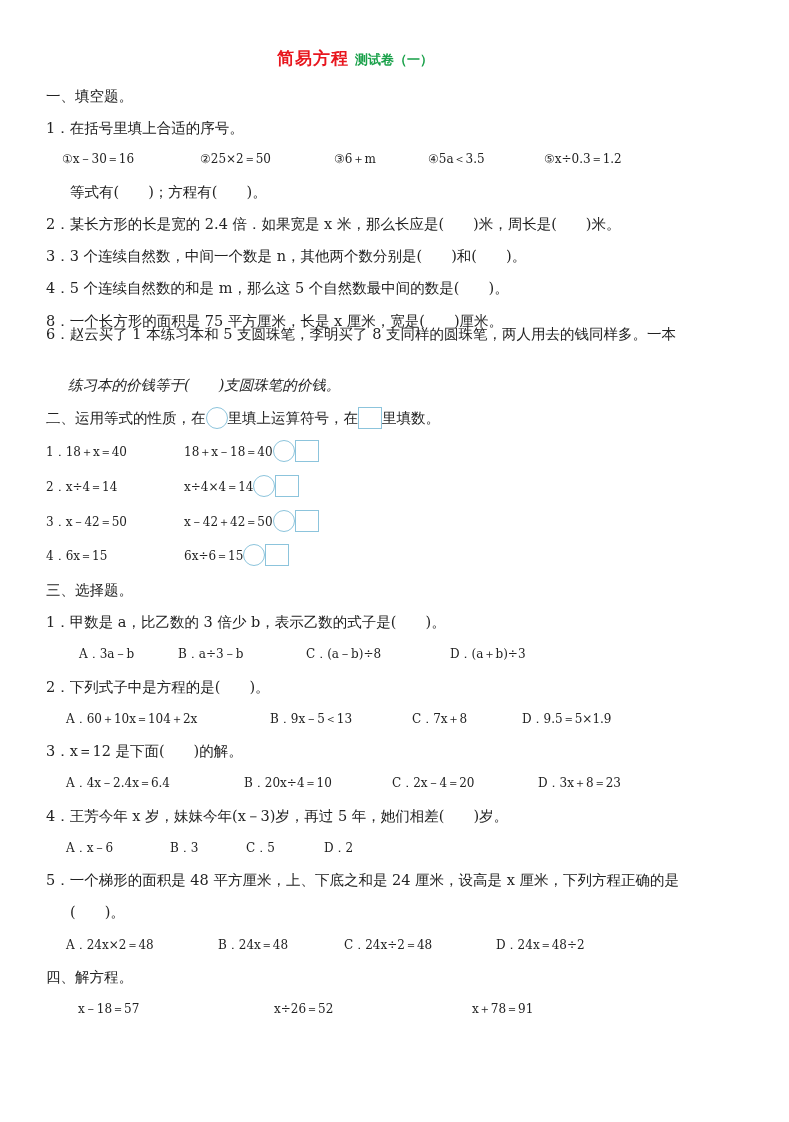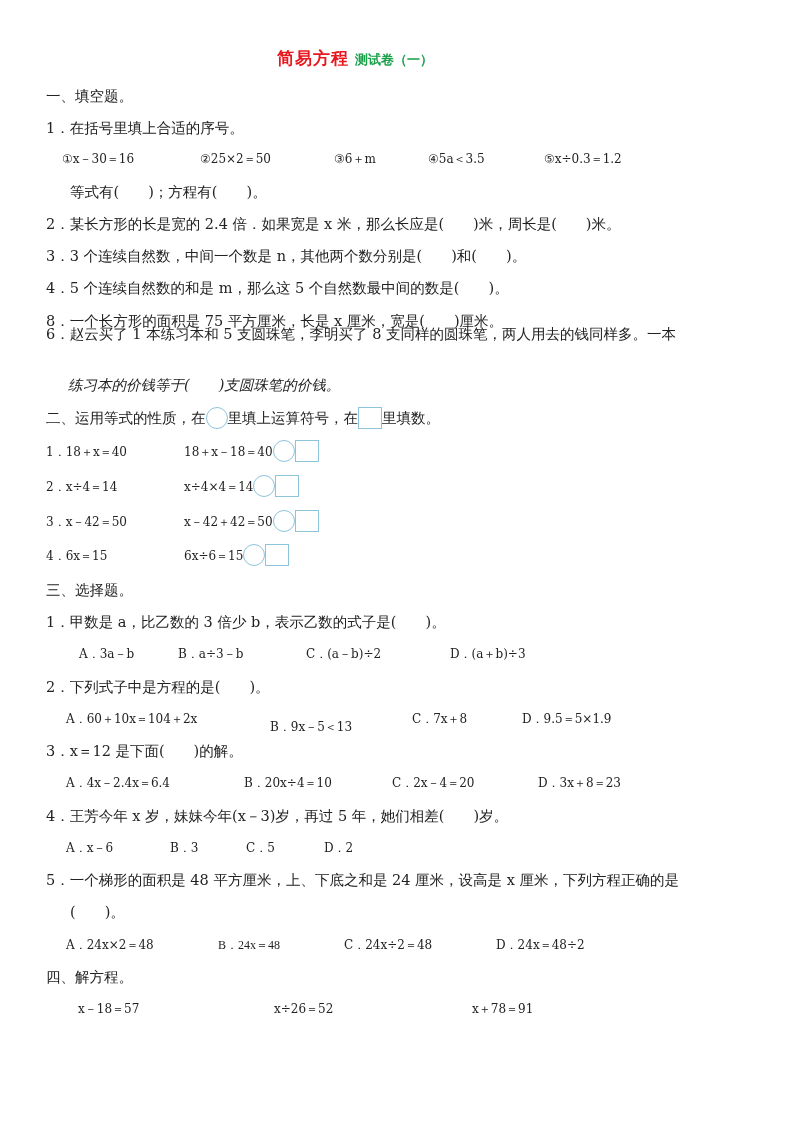--- a/index.html
+++ b/index.html
@@ -57,44 +57,44 @@
 <div>
   <span class="col" style="top:546px;left:46px;">4．6x＝15</span>
   <span class="col" style="top:546px;left:184px;"><span>6x÷6＝15</span><span class="circle"></span><span class="square"></span></span>
 </div>
 
 <div class="line" style="top:580px;">三、选择题。</div>
 
 <div class="line" style="top:612px;">1．甲数是 a，比乙数的 3 倍少 b，表示乙数的式子是(　　)。</div>
 <span class="col" style="top:644px;left:51px;margin-left:28px;">A．3a－b</span>
 <span class="col" style="top:644px;left:178px;">B．a÷3－b</span>
-<span class="col" style="top:644px;left:306px;">C．(a－b)÷2</span>
+<span class="col" style="top:644px;left:306px;">C．(a－b)÷8</span>
 <span class="col" style="top:644px;left:450px;">D．(a＋b)÷3</span>
 
 <div class="line" style="top:677px;">2．下列式子中是方程的是(　　)。</div>
 <span class="col" style="top:709px;left:66px;">A．60＋10x＝104＋2x</span>
-<span class="col" style="top:709px;left:270px;margin-top:8px;">B．9x－5＜13</span>
+<span class="col" style="top:709px;left:270px;">B．9x－5＜13</span>
 <span class="col" style="top:709px;left:412px;">C．7x＋8</span>
 <span class="col" style="top:709px;left:522px;">D．9.5＝5×1.9</span>
 
 <div class="line" style="top:741px;">3．x＝12 是下面(　　)的解。</div>
 <span class="col" style="top:773px;left:66px;">A．4x－2.4x＝6.4</span>
 <span class="col" style="top:773px;left:244px;">B．20x÷4＝10</span>
 <span class="col" style="top:773px;left:392px;">C．2x－4＝20</span>
 <span class="col" style="top:773px;left:538px;">D．3x＋8＝23</span>
 
 <div class="line" style="top:806px;">4．王芳今年 x 岁，妹妹今年(x－3)岁，再过 5 年，她们相差(　　)岁。</div>
 <span class="col" style="top:838px;left:66px;">A．x－6</span>
 <span class="col" style="top:838px;left:170px;">B．3</span>
 <span class="col" style="top:838px;left:246px;">C．5</span>
 <span class="col" style="top:838px;left:324px;">D．2</span>
 
 <div class="line" style="top:870px;">5．一个梯形的面积是 48 平方厘米，上、下底之和是 24 厘米，设高是 x 厘米，下列方程正确的是</div>
 <div class="line indent" style="top:902px;left:70px;">(　　)。</div>
 <span class="col" style="top:935px;left:66px;">A．24x×2＝48</span>
-<span class="col" style="top:935px;left:218px;font-family:Liberation Serif, serif;">B．24x＝48</span>
+<span class="col" style="top:935px;left:218px;">B．24x＝48</span>
 <span class="col" style="top:935px;left:344px;">C．24x÷2＝48</span>
 <span class="col" style="top:935px;left:496px;">D．24x＝48÷2</span>
 
 <div class="line" style="top:967px;">四、解方程。</div>
 <span class="col" style="top:999px;left:78px;">x－18＝57</span>
 <span class="col" style="top:999px;left:274px;">x÷26＝52</span>
 <span class="col" style="top:999px;left:472px;">x＋78＝91</span>
 
 </body></html>

